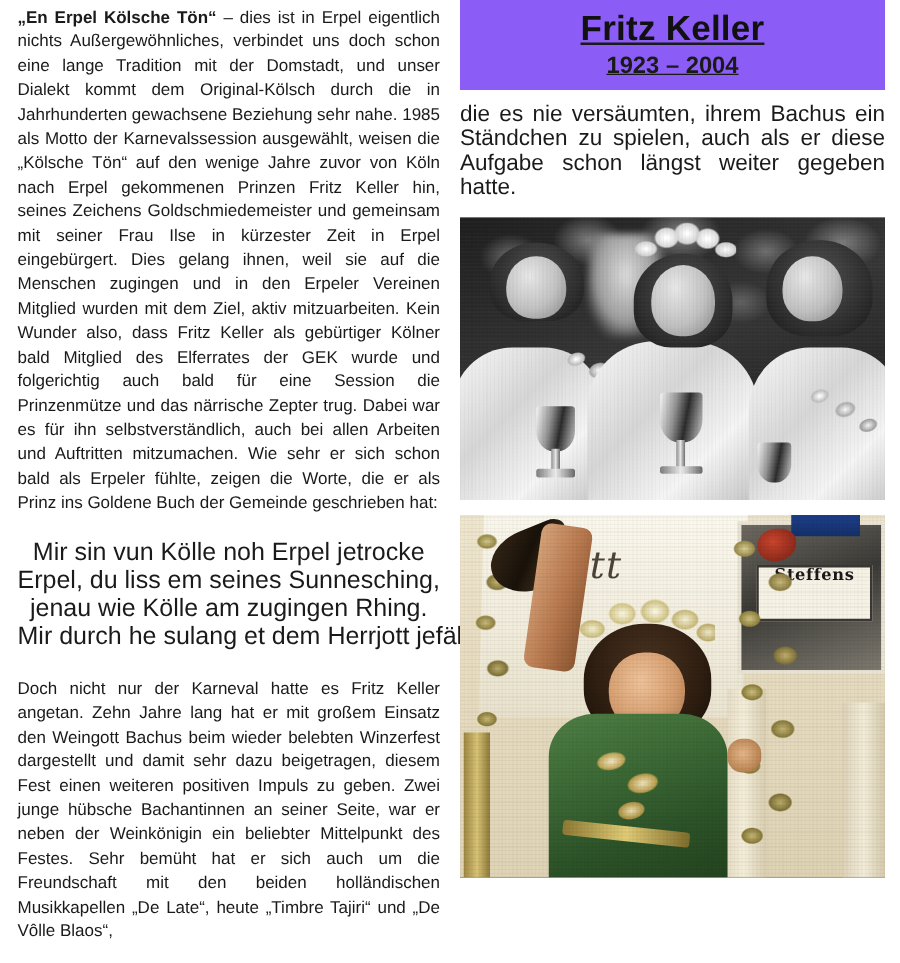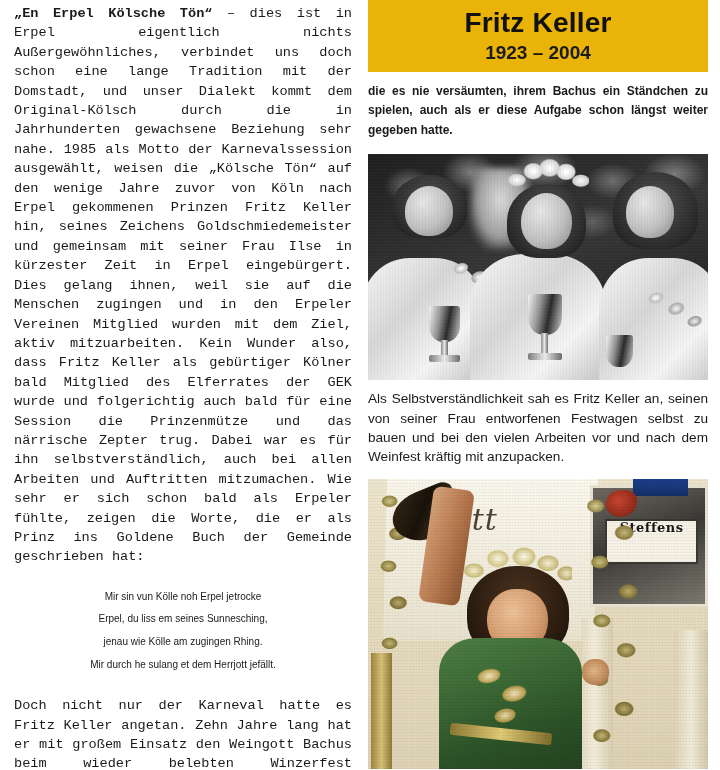--- a/index.html
+++ b/index.html
@@ -32,62 +32,61 @@
   }
 
   
   .para {
     font-size: 13.6px;
     line-height: 19.4px;
     text-align: justify;
     text-justify: inter-word;
     margin: 0 0 0 0;
     hyphens: manual;
-    font-family: Liberation Mono, monospace;
   }
   .lead-bold { font-weight: bold; }
 
   
   .poem {
     margin: 19px 0 20px 0;
     text-align: center;
-    font-size: 10px;
+    font-size: 20px;
     line-height: 22.6px;
   }
   .poem-line { display: block; white-space: nowrap; }
 
   
   .name-box {
-    background: #eab308;
+    background: #8b5cf6;
     width: 340px;
     height: 72px;
     box-sizing: border-box;
     padding-top: 6px;
     text-align: center;
+    text-decoration: underline;
   }
   .name-title {
     font-size: 28px;
     font-weight: bold;
     letter-spacing: 0.2px;
     line-height: 34px;
     color: #111111;
   }
   .name-years {
     font-size: 19px;
     font-weight: bold;
     line-height: 26px;
     color: #1a1a1a;
   }
 
   .right-para {
-    font-size: 12px;
+    font-size: 18px;
     line-height: 19.4px;
     text-align: justify;
     margin: 10px 0 0 0;
-    font-weight: bold;
   }
   .caption {
     font-size: 13.6px;
     line-height: 19.4px;
     text-align: justify;
     margin: 9px 0 0 0;
   }
 
   
   .photo {
@@ -361,21 +360,20 @@
 
     <div class="ph-layer p1-person p1-toga" style="left:68%;top:46%;width:36%;height:56%;"></div>
     <div class="ph-layer p1-person p1-hair" style="left:72%;top:8%;width:25%;height:34%;"></div>
     <div class="ph-layer p1-person p1-head" style="left:76%;top:14%;width:14%;height:23%;"></div>
     <div class="ph-layer p1-leafdec" style="left:82%;top:56%;width:16%;height:26%;"></div>
     <div class="ph-layer p1-goblet" style="left:70%;top:80%;width:8%;height:14%;"></div>
 
     <div class="ph-layer p1-grain"></div>
   </div>
 
-  <p class="caption">Als Selbstverständlichkeit sah es Fritz Keller an, seinen von seiner Frau entworfenen Festwagen selbst zu bauen und bei den vielen Arbeiten vor und nach dem Weinfest kräftig mit anzupacken.</p>
 
   <div class="photo photo-2" title="Farbfoto: Fritz Keller als Weingott Bachus im grünen Gewand mit goldenen Blättern, Blütenkranz und erhobenem Trinkhorn vor einem Festwagen">
     <div class="ph-layer p2-bg"></div>
     <div class="ph-layer p2-banner"></div>
     <div class="ph-layer p2-script">ngott</div>
     <div class="ph-layer p2-script2">hü</div>
 
     <div class="ph-layer p2-shopwin"></div>
     <div class="ph-layer p2-bluesign"></div>
     <div class="ph-layer p2-sign">Steffens</div>

